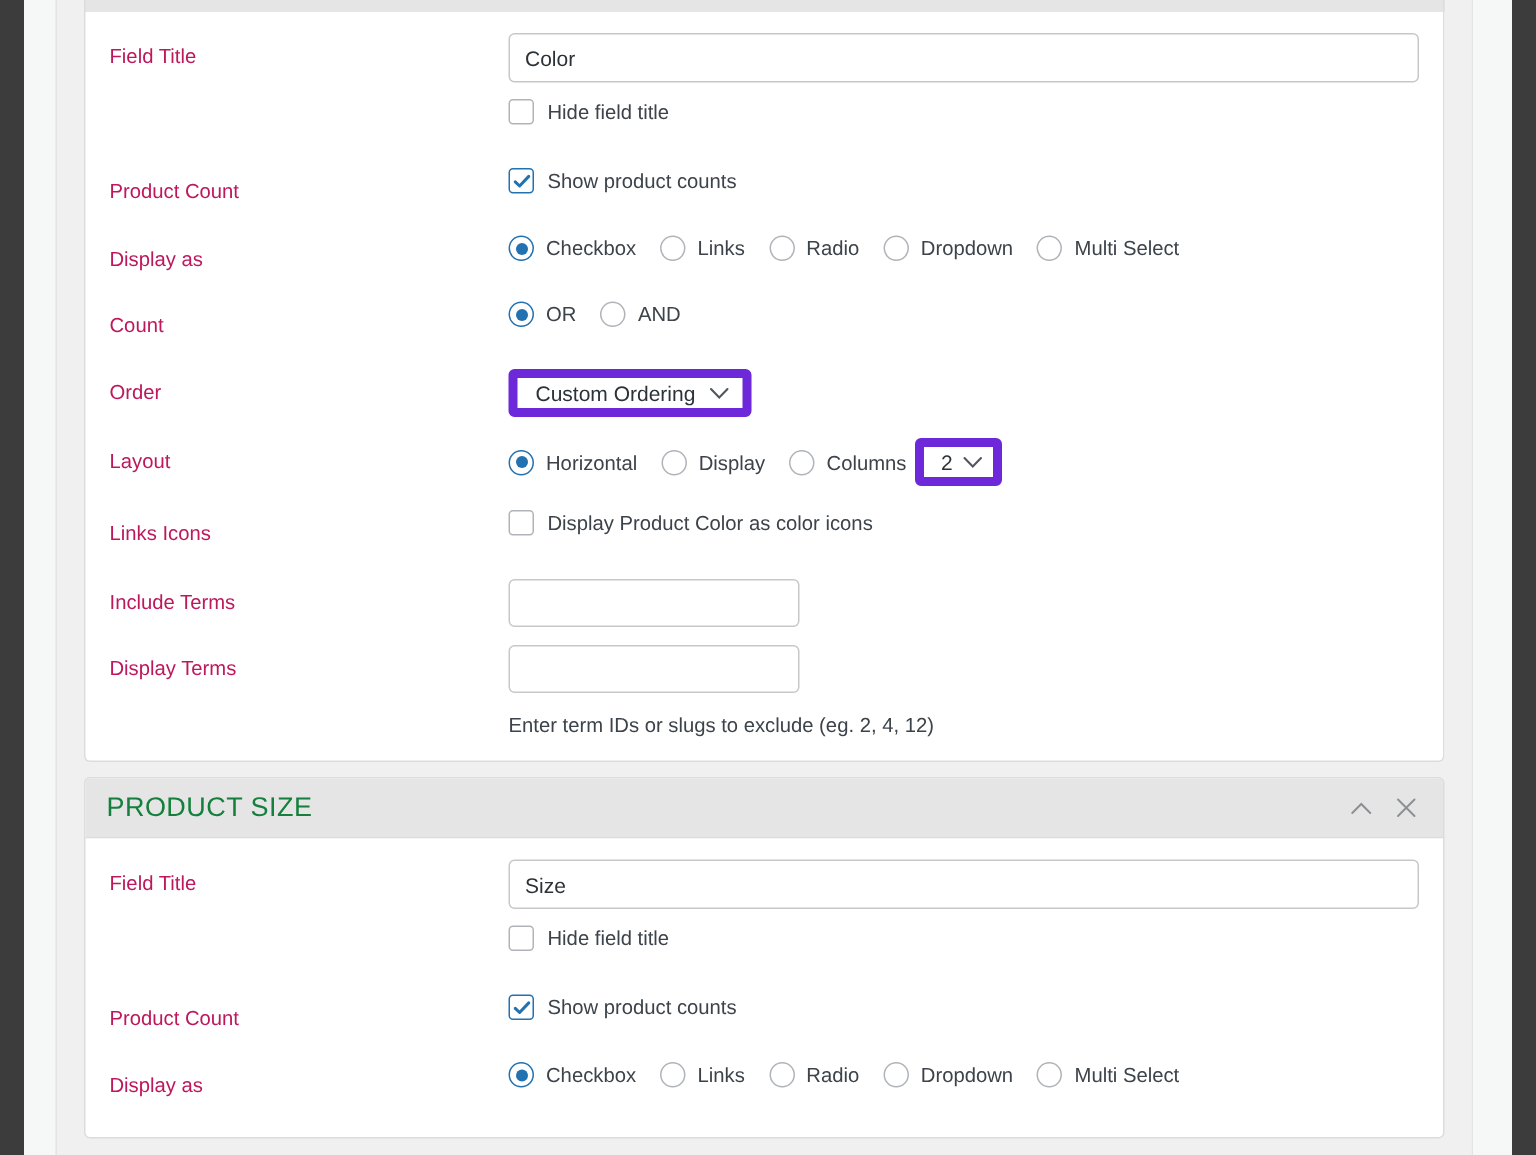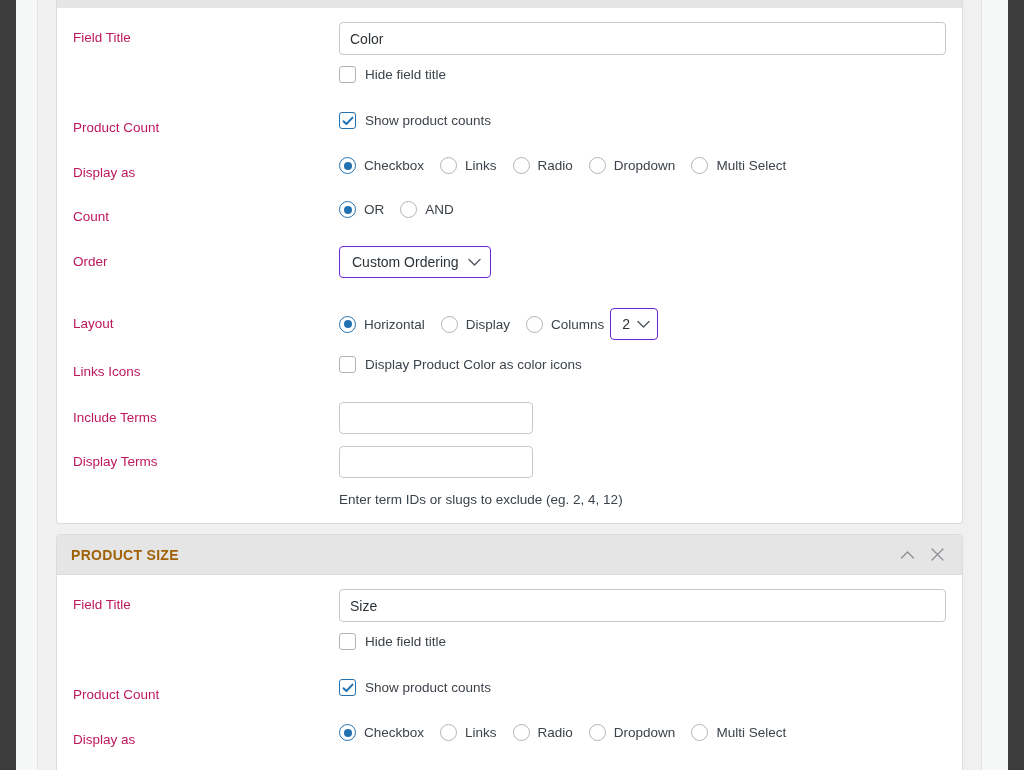--- a/index.html
+++ b/index.html
@@ -64,24 +64,24 @@
   .card-header {
     background: #e5e5e5;
     border-bottom: 1px solid #dcdcde;
     border-radius: 3px 3px 0 0;
     height: 40px;
     display: flex;
     align-items: center;
     padding: 0 10px 0 14px;
   }
   .card-header-title {
-    font-size: 14px;
-    font-weight: bold;
+    font-size: 18px;
+    font-weight: normal;
     letter-spacing: 0.3px;
-    color: #a16207;
+    color: #15803d;
     flex: 1;
   }
   .hdr-icon {
     width: 30px; height: 30px;
     display: flex; align-items: center; justify-content: center;
     color: #787c82;
     cursor: pointer;
   }
 
   .card-body { padding: 14px 0 16px 0; }
@@ -180,21 +180,21 @@
   .rd-circle.checked .rd-dot { display: block; }
   .rd-label {
     font-size: 13.5px; color: #3c434a;
     margin-left: 8px; white-space: nowrap;
   }
 
   
   .sel {
     display: inline-flex;
     align-items: center;
-    border: 1px solid #6d28d9;
+    border: 6px solid #6d28d9;
     border-radius: 4px;
     background: #fff;
     height: 32px;
     padding: 0 9px 0 12px;
     cursor: pointer;
   }
   .sel-text {
     font-size: 14px;
     color: #2c3338;
     white-space: nowrap;
@@ -310,21 +310,21 @@
             <span class="sel-text">Custom Ordering</span>
             <span class="sel-caret">
               <svg width="13" height="9" viewBox="0 0 13 9">
                   <path d="M1 1.4 L6.5 7 L12 1.4" stroke="#50575e" stroke-width="1.4" fill="none" stroke-linecap="round"></path>
                 </svg>
             </span>
           </span>
         </div>
       </div>
 
-      <div class="row" style="margin-top:28px">
+      <div class="row" style="margin-top:12px">
         <div class="row-label">Layout</div>
         <div class="row-field">
           <span class="rd-wrap">
             <span class="rd-circle checked">
                 <span class="rd-dot"></span>
               </span>
             <span class="rd-label">Horizontal</span>
           </span>
           <span class="rd-wrap">
             <span class="rd-circle"></span>

